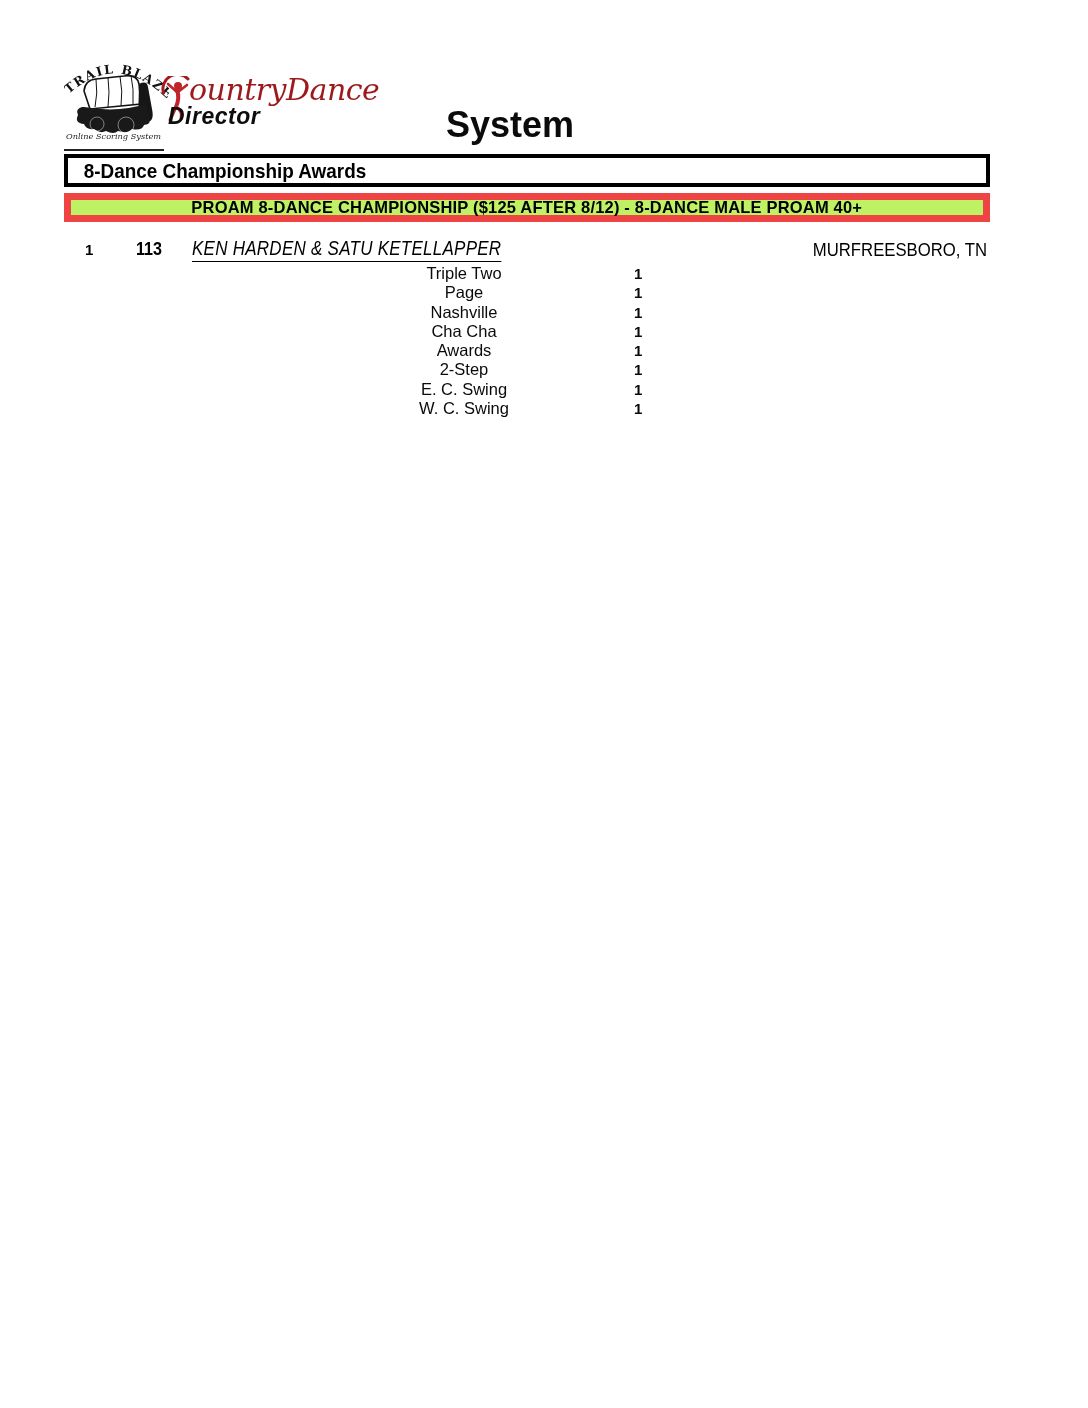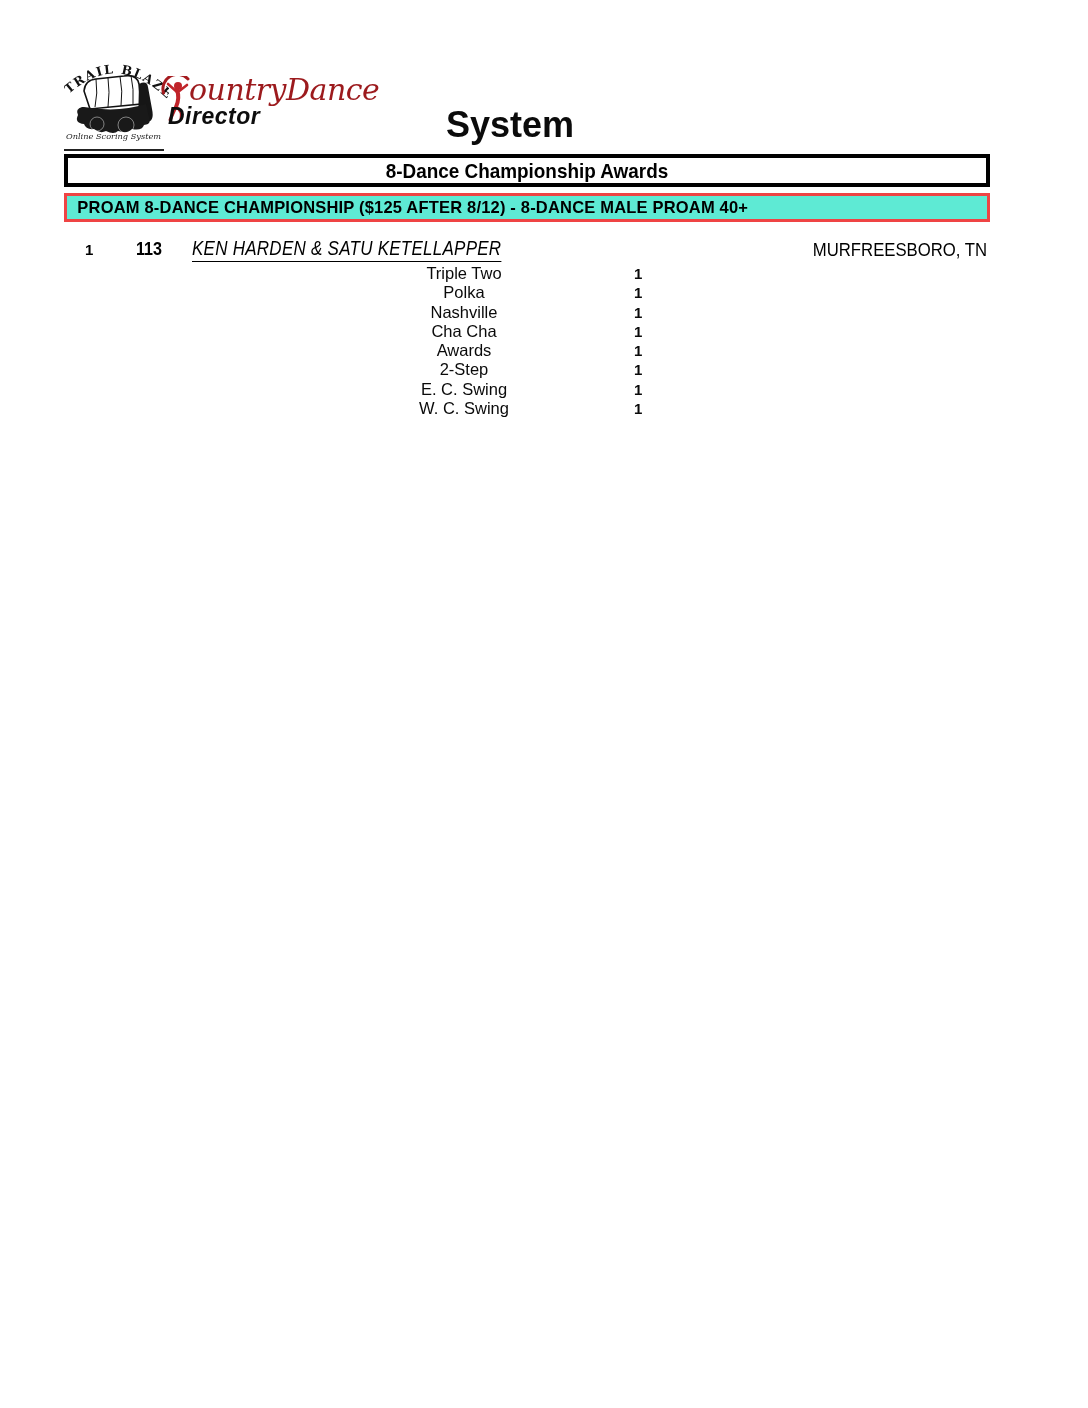--- a/index.html
+++ b/index.html
@@ -32,30 +32,30 @@
     font-size:26px;color:#111;white-space:nowrap;
   }
   .doc-title{
     position:absolute;left:47px;top:104px;width:926px;
     text-align:center;font-size:36px;font-weight:bold;color:#0b0b0b;
   }
   
   .section-bar{
     position:absolute;left:64px;top:154px;width:926px;height:33px;
     box-sizing:border-box;border:4px solid #000;background:#fff;
-    display:flex;align-items:center;justify-content:center;
+    display:flex;align-items:center;justify-content:flex-start;
   }
   .section-bar .bar-text{
     display:inline-block;transform:scaleX(.9);transform-origin:50% 50%;
     font-size:21px;font-weight:bold;white-space:nowrap;
   }
   .division-bar{
     position:absolute;left:64px;top:193px;width:926px;height:29px;
-    box-sizing:border-box;border:3px solid #ef4444;background:#5eead4;
-    display:flex;align-items:center;justify-content:flex-start;
+    box-sizing:border-box;border:7px solid #ef4444;background:#bef264;
+    display:flex;align-items:center;justify-content:center;
   }
   .division-bar .bar-text{
     display:inline-block;transform:scaleX(.97);transform-origin:50% 50%;
     font-size:17px;font-weight:bold;letter-spacing:.2px;white-space:nowrap;
   }
   
   .entry-placement{
     position:absolute;left:85px;top:241px;
     font-size:15px;font-weight:bold;
   }
@@ -146,21 +146,21 @@
   <span class="entry-number">113</span>
   <span class="entry-name">KEN HARDEN &amp; SATU KETELLAPPER</span>
   <span class="entry-location">MURFREESBORO, TN</span>
 
   <div class="dances">
       <div class="dance-row">
       <span class="dance-name">Triple Two</span>
       <span class="dance-score">1</span>
     </div>
       <div class="dance-row">
-      <span class="dance-name">Polka</span>
+      <span class="dance-name">Page</span>
       <span class="dance-score">1</span>
     </div>
       <div class="dance-row">
       <span class="dance-name">Nashville</span>
       <span class="dance-score">1</span>
     </div>
       <div class="dance-row">
       <span class="dance-name">Cha Cha</span>
       <span class="dance-score">1</span>
     </div>

